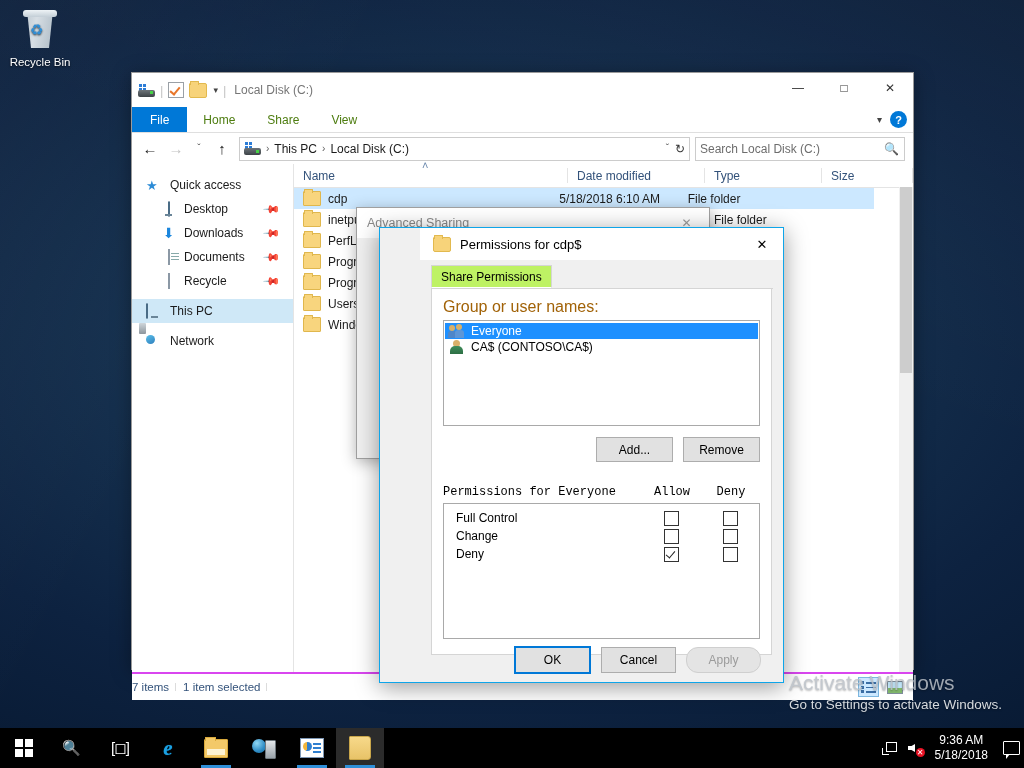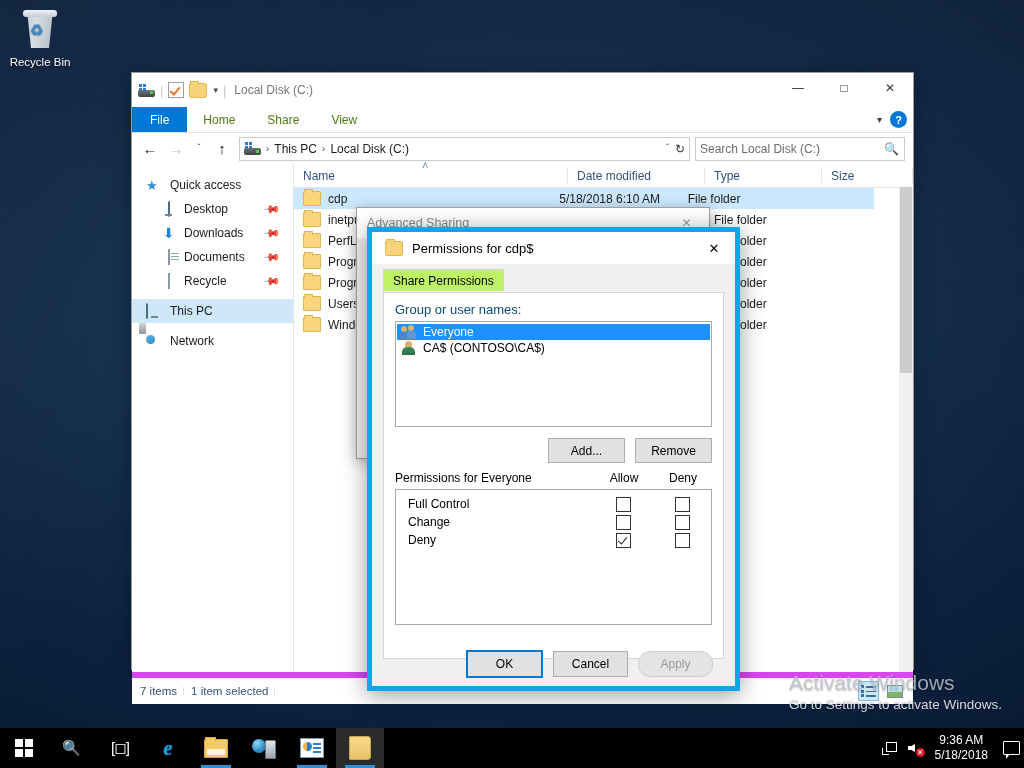--- a/index.html
+++ b/index.html
@@ -220,22 +220,22 @@
   .folder-ico:before {
     content: ""; position: absolute; left: 0; top: -3px; width: 7px; height: 3px;
     background: #f8d57e; border: 1px solid #e0b74d; border-bottom: 0; border-radius: 1px 1px 0 0;
   }
   .vscroll {
     position: absolute; right: 0; top: 23px; width: 14px; bottom: 0; background: #f0f0f0;
   }
   .vscroll .thumb { position: absolute; left: 1px; top: 0; width: 12px; height: 186px; background: #cdcdcd; }
 
   .statusbar {
-    height: 26px; border-top: 6px solid #d946ef; display: flex; align-items: center;
-    font-size: 11.5px; color: #33527a; padding-left: 8px; gap: 0px; position: relative;
+    height: 26px; border-top: 2px solid #d946ef; display: flex; align-items: center;
+    font-size: 11.5px; color: #33527a; padding-left: 0; gap: 0px; position: relative;
     background: #fff;
   }
   .st-seg { padding-right: 14px; position: relative; }
   .st-seg:after { content: ""; position: absolute; right: 7px; top: 2px; bottom: 2px; width: 1px; background: #dcdcdc; }
   .view-btns { position: absolute; right: 8px; display: flex; gap: 5px; align-items: center; }
   .vbtn { width: 19px; height: 18px; border: 1px solid transparent; display: flex; align-items: center; justify-content: center; }
   .vbtn.active { background: #cce8ff; border-color: #7cb7e0; }
   .vbtn-details { width: 15px; height: 12px; position: relative; }
   .vbtn-details i { position: absolute; left: 0; width: 3px; height: 3px; background: #3b6ea5; }
   .vbtn-details u { position: absolute; left: 5px; width: 10px; height: 1.5px; background: #3b6ea5; }
@@ -254,24 +254,24 @@
     height: 30px; display: flex; align-items: center; padding-left: 10px;
     color: #8a8a8a; font-size: 12.5px; position: relative; background: #fff;
   }
   .adv-close {
     position: absolute; right: 0; top: 0; width: 45px; height: 30px;
     display: flex; align-items: center; justify-content: center; color: #9b9b9b; font-size: 12px;
   }
 
   
   .perm-dialog {
-    position: absolute; left: 367px; top: 227px; width: 363px; height: 454px;
-    background: #f0f0f0; border: 5px solid #0ea5e9;
+    position: absolute; left: 379px; top: 227px; width: 363px; height: 454px;
+    background: #f0f0f0; border: 1px solid #0ea5e9;
     box-shadow: 0 4px 22px rgba(0,0,0,0.4);
-    font-size: 12px; color: #000;
+    font-size: 12px; color: #000; padding-left: 40px;
   }
   .perm-title {
     height: 32px; background: #fff; display: flex; align-items: center; gap: 9px;
     padding-left: 13px; position: relative;
   }
   .perm-title .t { font-size: 13px; color: #000; }
   .perm-close {
     position: absolute; right: 0; top: 0; width: 42px; height: 32px;
     display: flex; align-items: center; justify-content: center; font-size: 13px; color: #000;
   }
@@ -279,21 +279,21 @@
     margin: 7px 10px 0 11px; height: 21px; border-bottom: 1px solid #d5d5d5; display: flex; align-items: flex-end;
   }
   .tab-item {
     height: 21px; padding: 0 9px; background: #bef264; border: 1px solid #d5d5d5; border-bottom: 1px solid #fff;
     display: flex; align-items: center; font-size: 12px;
   }
   .perm-body {
     margin: 0 11px; background: #fff; border: 1px solid #d5d5d5; border-top: 0;
     height: 366px; padding: 9px 11px 0 11px; box-sizing: border-box;
   }
-  .lbl { font-size: 13px; color: #0c4a6e; margin-bottom: 4px; }
+  .lbl { font-size: 16px; color: #a16207; margin-bottom: 4px; }
   .userlist {
     height: 106px; border: 1px solid #a9a9a9; background: #fff; padding: 2px 1px; box-sizing: border-box;
   }
   .user-row {
     height: 16px; display: flex; align-items: center; gap: 6px; padding-left: 4px; font-size: 12px;
   }
   .user-row.selected { background: #1e90ff; color: #fff; }
   .ico-group {
     width: 16px; height: 14px; position: relative; flex: none;
   }
@@ -315,21 +315,21 @@
   }
   .ico-user .torso {
     position: absolute; left: 1px; bottom: 0; width: 13px; height: 8px; border-radius: 5px 5px 0 0;
     background: linear-gradient(180deg,#3f8c5a,#2d6f45);
   }
   .btn-row { display: flex; justify-content: flex-end; gap: 10px; margin-top: 11px; }
   .btn {
     min-width: 75px; height: 23px; border: 1px solid #adadad; background: #e1e1e1;
     display: flex; align-items: center; justify-content: center; font-size: 12px; color: #000;
   }
-  .perm-sub-label { margin-top: 8px; display: flex; font-size: 12px; }
+  .perm-sub-label { margin-top: 23px; display: flex; font-size: 12px; font-family: Liberation Mono, monospace; }
   .perm-sub-label .for { flex: 1; }
   .perm-sub-label .allow { width: 60px; text-align: center; }
   .perm-sub-label .deny { width: 58px; text-align: center; }
   .perm-grid {
     margin-top: 4px; border: 1px solid #a9a9a9; background: #fff; height: 136px; padding-top: 5px;
     box-sizing: border-box;
   }
   .perm-line { height: 18px; display: flex; align-items: center; font-size: 12px; }
   .perm-line .pname { flex: 1; padding-left: 12px; }
   .perm-line .cell { width: 60px; display: flex; justify-content: center; }

